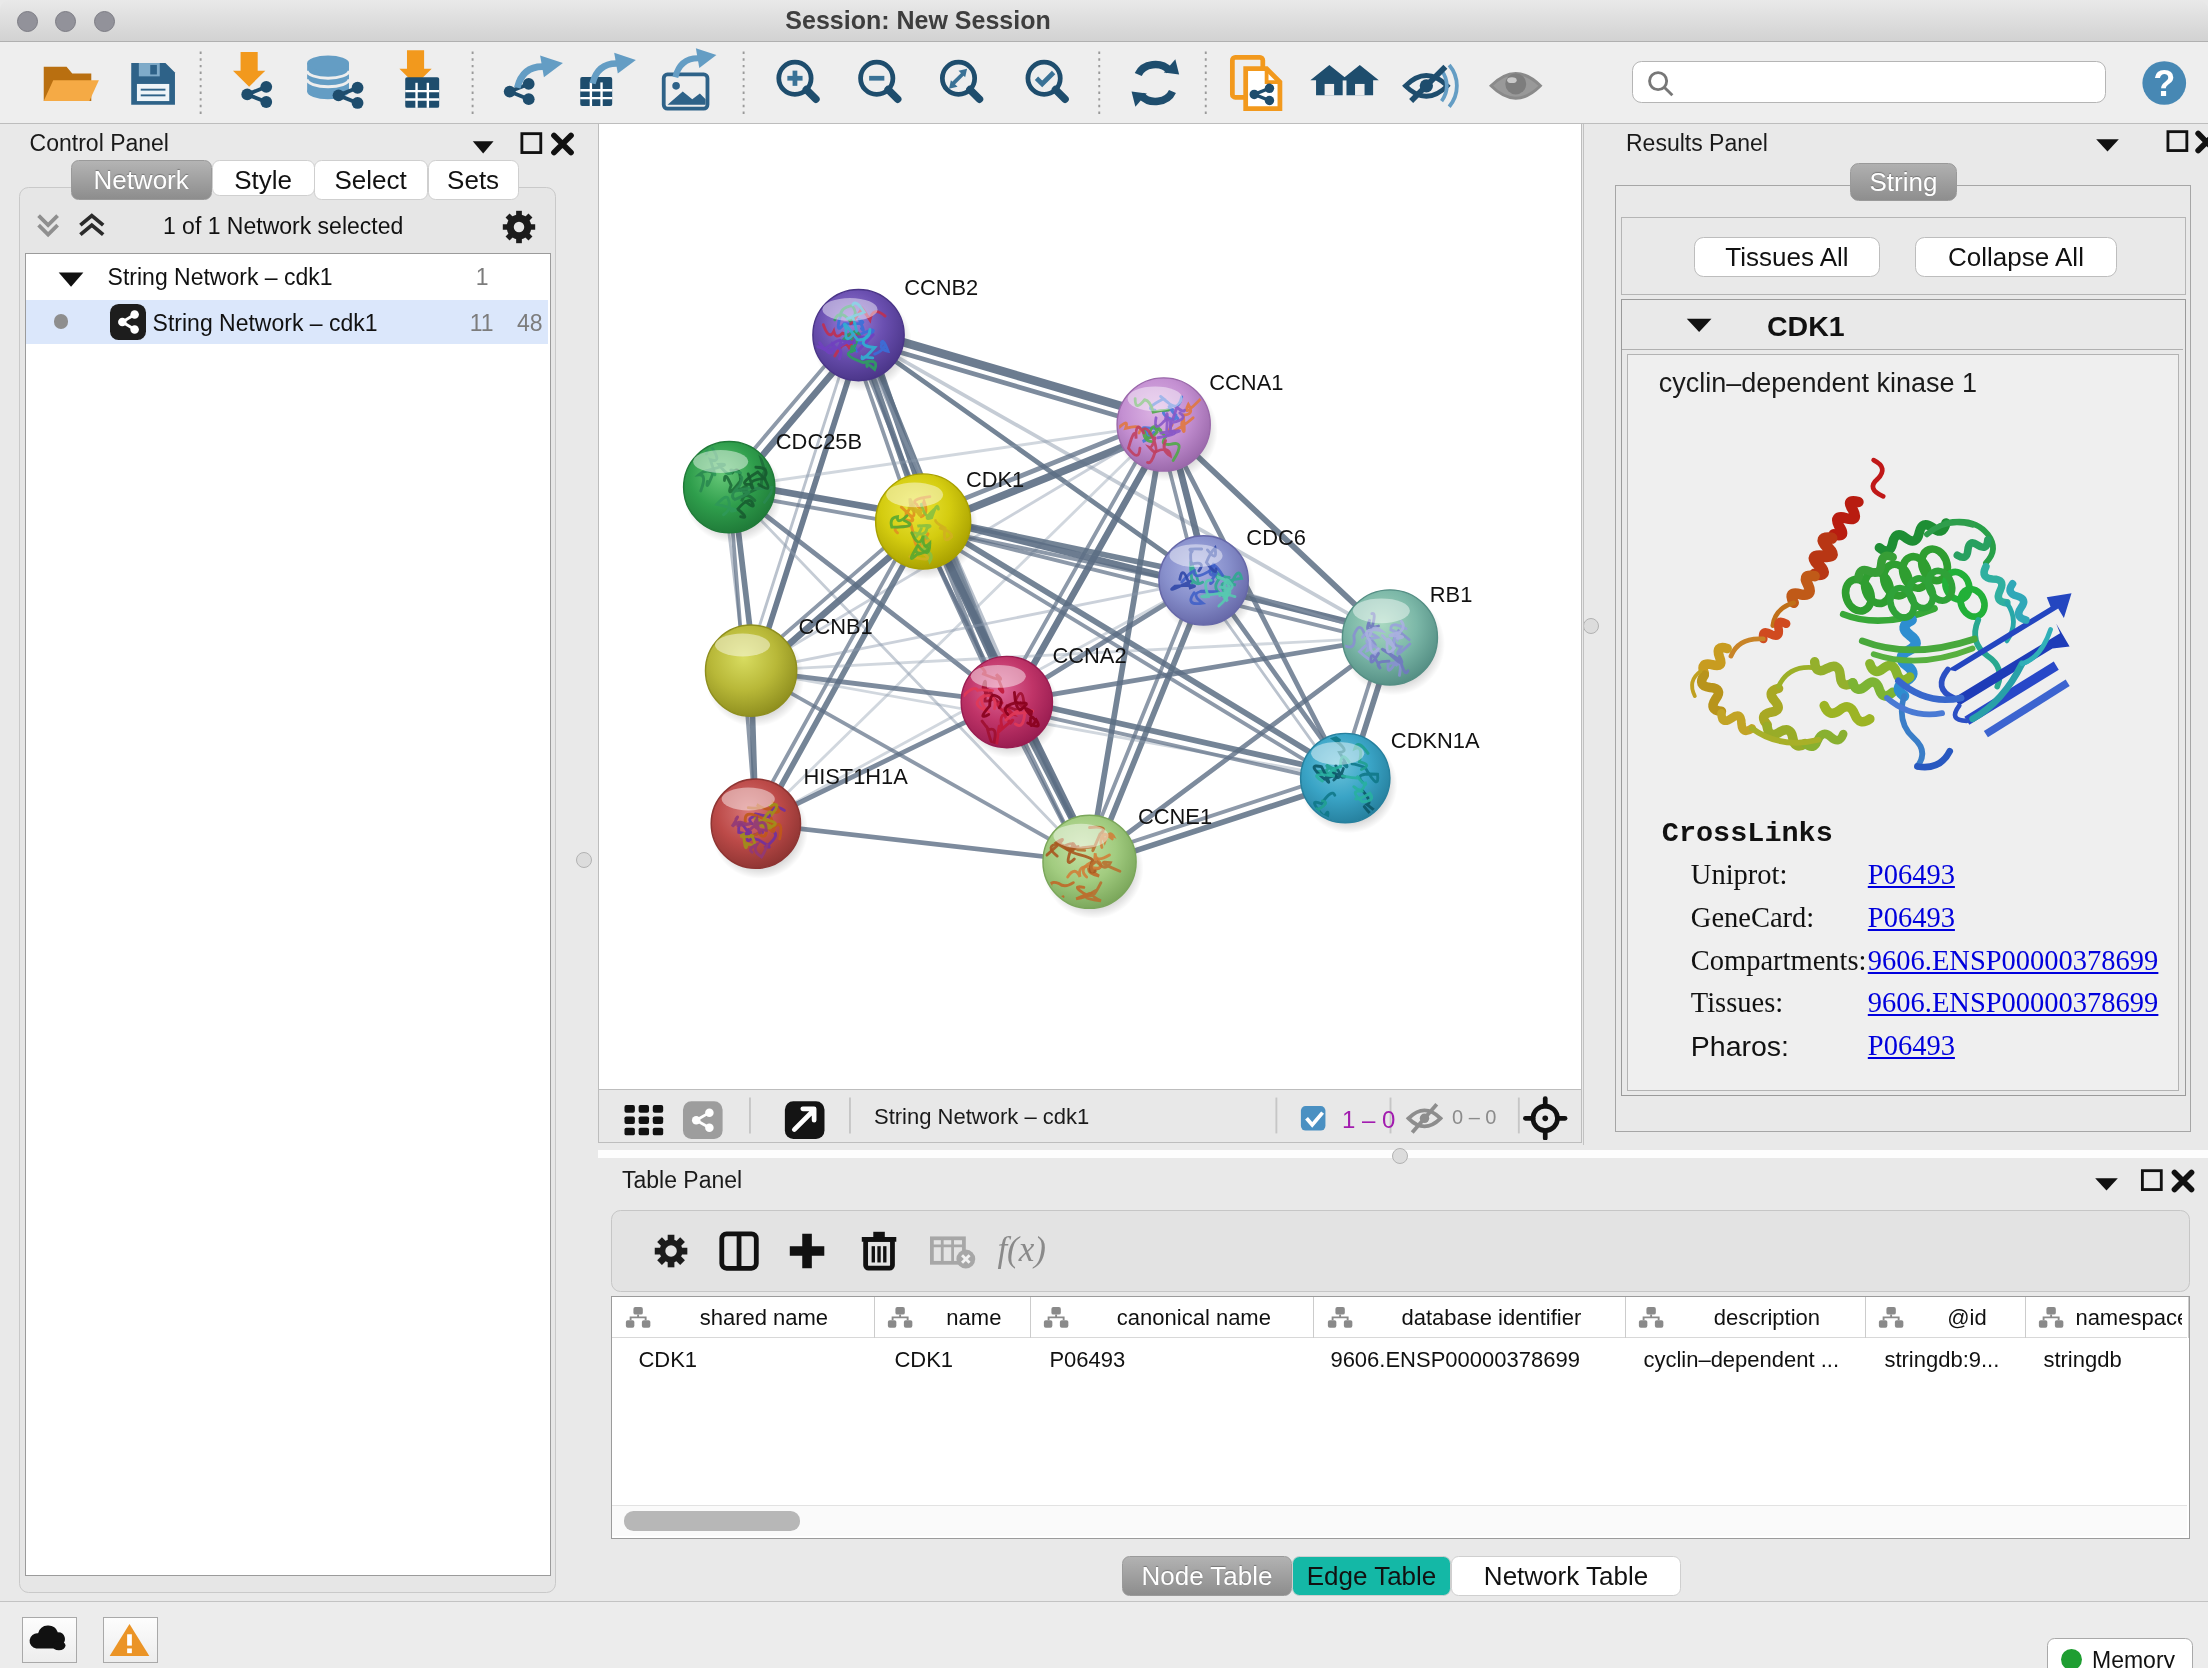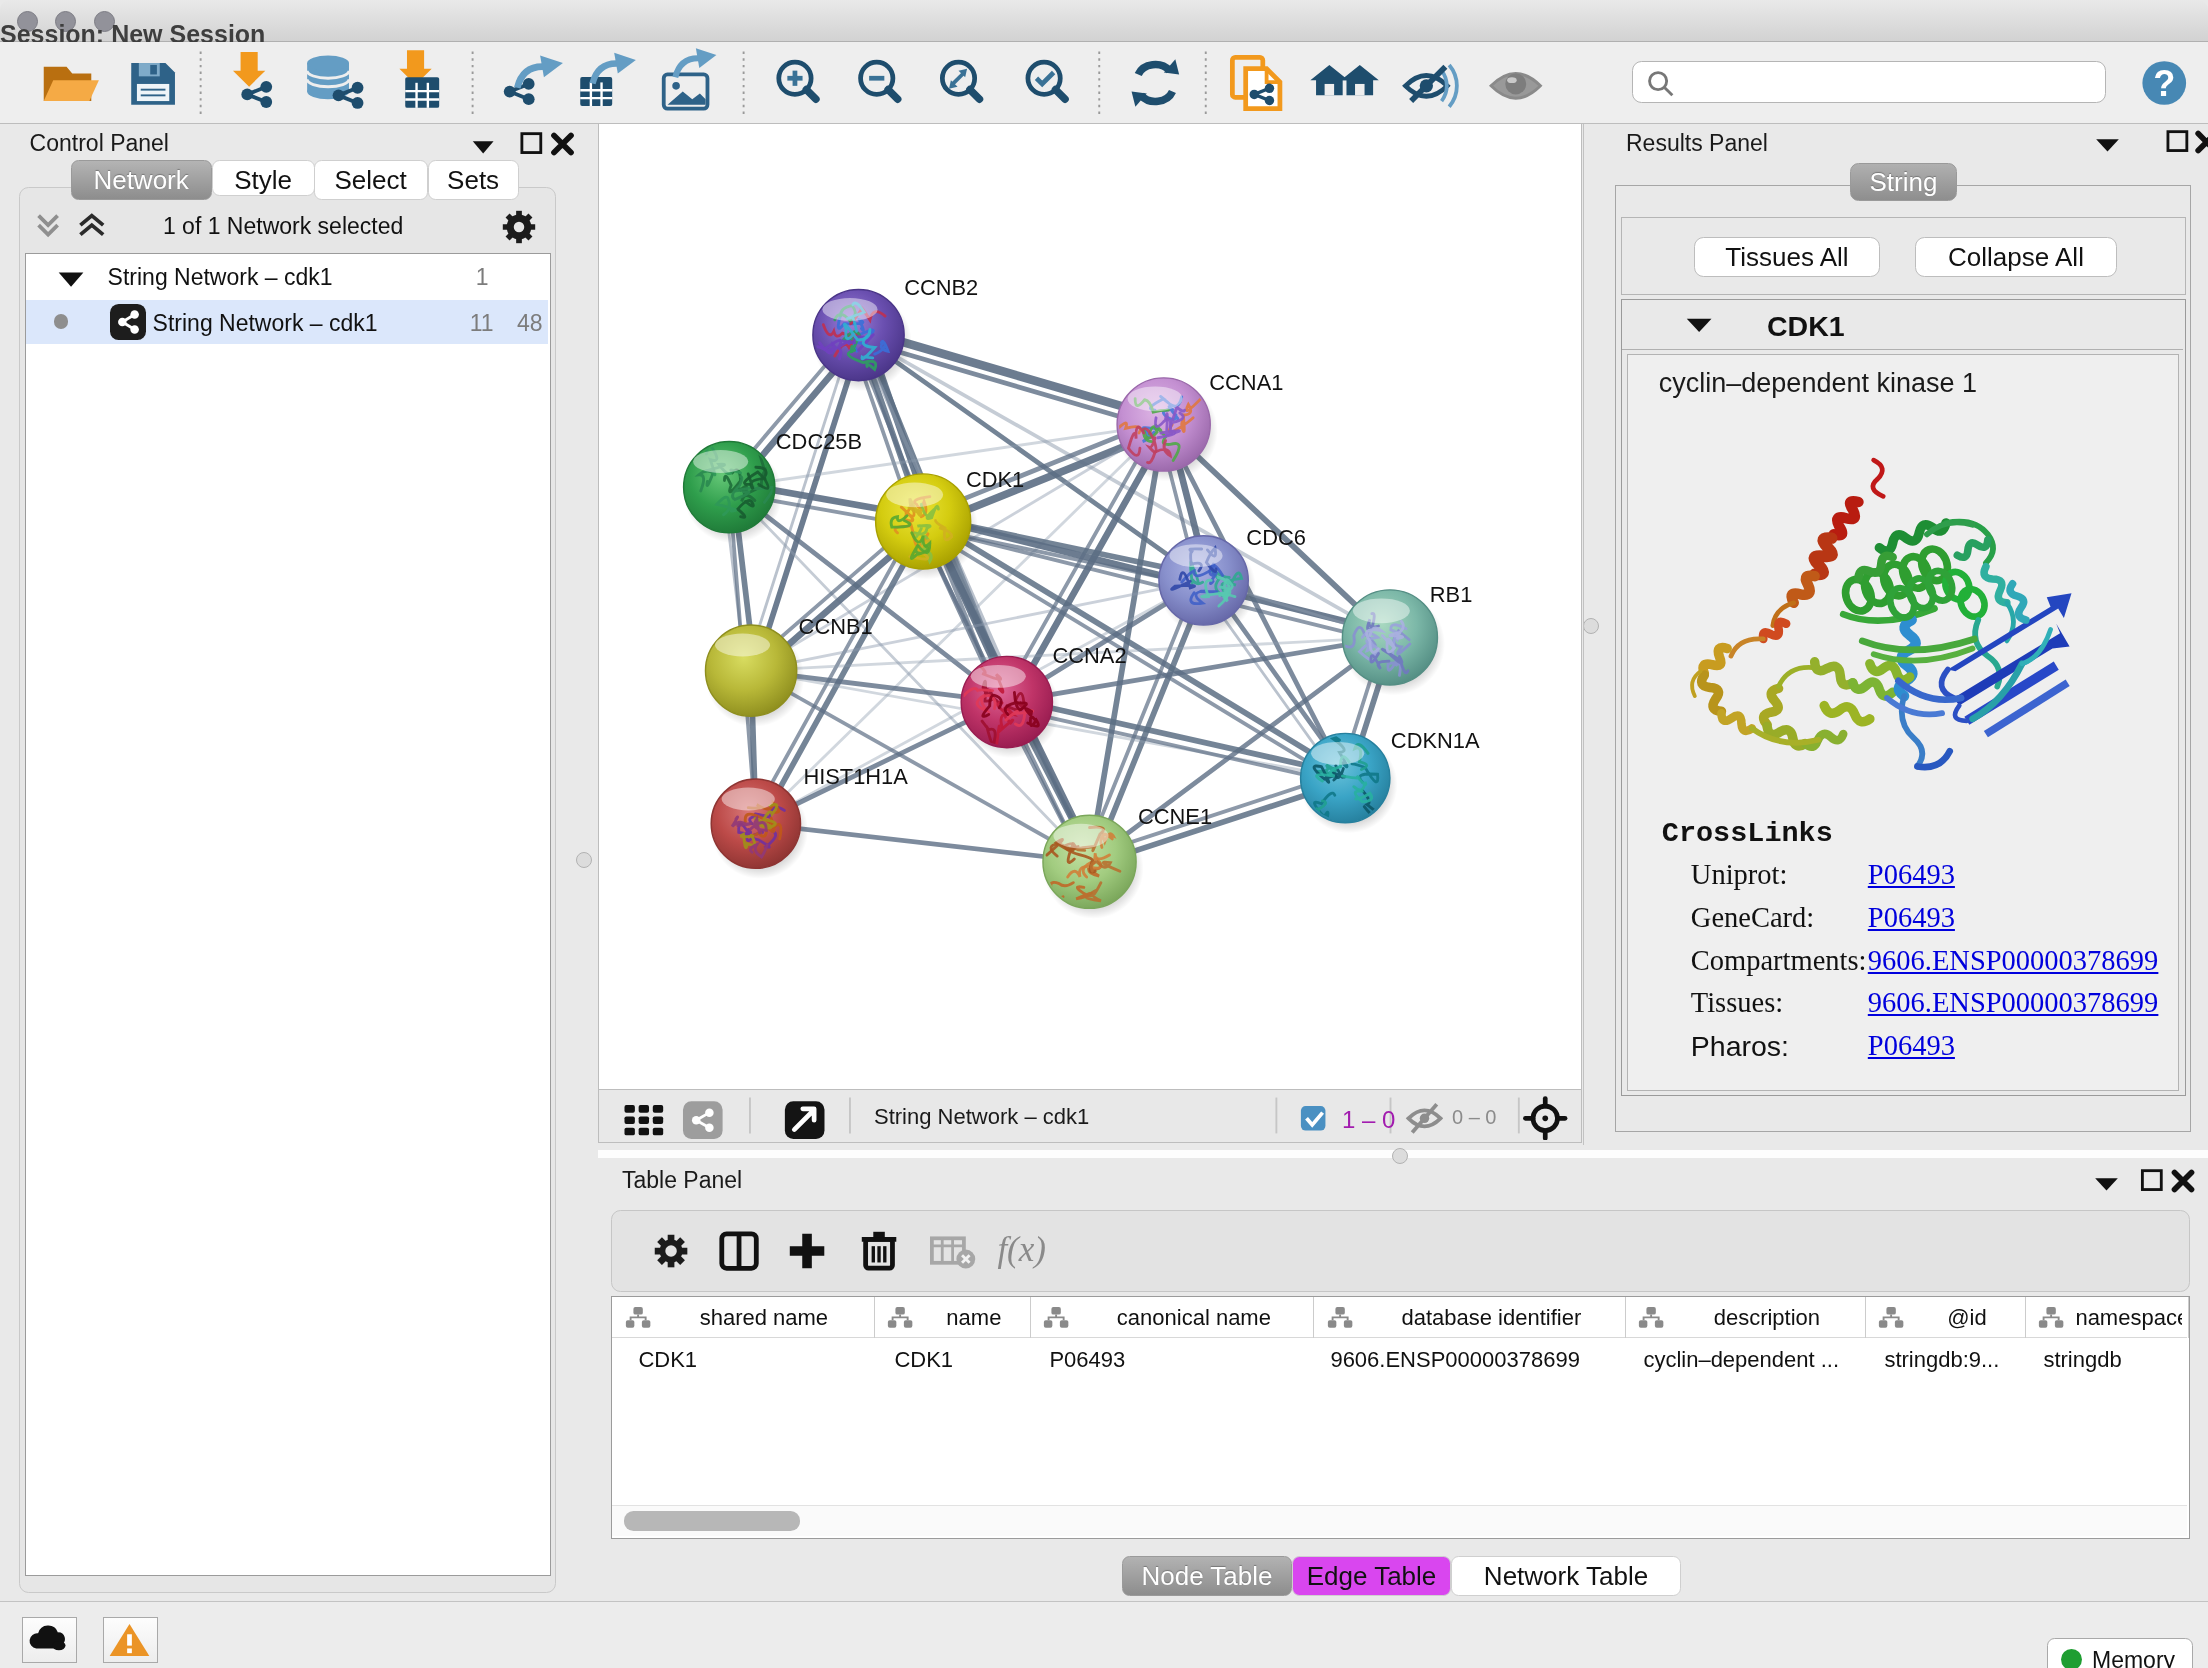--- a/index.html
+++ b/index.html
@@ -1,19 +1,19 @@
 <!DOCTYPE html>
 <html style="font-size:15px"><head><meta charset="utf-8"><style>
 *{margin:0;padding:0;box-sizing:border-box}
 html,body{width:2208px;height:1668px;background:#e9e9e9;font-family:"Liberation Sans",sans-serif;overflow:hidden}
 .abs{position:absolute}
 #win{position:relative;width:2208px;height:1668px;background:#e9e9e9}
 #titlebar{position:absolute;left:0;top:0;width:2208px;height:42px;background:linear-gradient(#e9e9e9,#d2d2d2);border-bottom:1.9px solid #b0b0b0;border-radius:9.5px 9.5px 0 0}
 .tl{position:absolute;top:11.4px;width:21px;height:21px;border-radius:50%;background:#92929a;border:1.4px solid #7c7c84}
-#titletext{position:absolute;top:20px;left:0;width:1836px;text-align:left;font-size:25px;font-weight:700;color:#3e3e3e}
+#titletext{position:absolute;top:6px;left:0;width:1836px;text-align:center;font-size:25px;font-weight:700;color:#3e3e3e}
 #toolbar{position:absolute;left:0;top:42px;width:2208px;height:82px;background:#eeeeee;border-bottom:1.9px solid #bdbdbd}
 #searchbox{position:absolute;left:1632px;top:19px;width:474px;height:42px;background:#fff;border:1.9px solid #b5b5b5;border-radius:9.5px}
 .paneltitle{font-size:23px;color:#1a1a1a}
 </style></head><body>
 <div id="win">
 <div id="titlebar">
 <div class="tl" style="left:17px"></div>
       <div class="tl" style="left:55px"></div>
       <div class="tl" style="left:94px"></div>
 <div id="titletext">Session: New Session</div>
@@ -811,21 +811,21 @@
 <div class="abs" style="left:437px;top:50px;font-size:22px;color:#111;white-space:nowrap">P06493</div>
 <div class="abs" style="left:718px;top:50px;font-size:22px;color:#111;white-space:nowrap">9606.ENSP00000378699</div>
 <div class="abs" style="left:1031px;top:50px;font-size:22px;color:#111;white-space:nowrap">cyclin–dependent ...</div>
 <div class="abs" style="left:1272px;top:50px;font-size:22px;color:#111;white-space:nowrap">stringdb:9...</div>
 <div class="abs" style="left:1431px;top:50px;font-size:22px;color:#111;white-space:nowrap">stringdb</div>
 <div class="abs" style="left:0;top:208px;width:1575px;height:31px;background:#fafafa;border-top:1.9px solid #e2e2e2">
           <div class="abs" style="left:11.4px;top:4.8px;width:176px;height:20px;background:#b7b7b7;border-radius:9.5px"></div>
         </div>
 </div>
 <div class="abs" style="left:523px;top:410px;width:170px;height:40px;background:linear-gradient(#b2b2b2,#8d8d8d);border:1.9px solid #9a9a9a;border-radius:7.6px;color:#fff;font-size:26px;text-align:center;line-height:38px;text-shadow:0 -1px 1px #777">Node Table</div>
-<div class="abs" style="left:693px;top:410px;width:159px;height:40px;background:#d946ef;border:1.9px solid #cfcfcf;border-radius:7.6px;color:#111;font-size:26px;text-align:center;line-height:38px">Edge Table</div>
+<div class="abs" style="left:693px;top:410px;width:159px;height:40px;background:#14b8a6;border:1.9px solid #cfcfcf;border-radius:7.6px;color:#111;font-size:26px;text-align:center;line-height:38px">Edge Table</div>
 <div class="abs" style="left:852px;top:410px;width:230px;height:40px;background:#fff;border:1.9px solid #cfcfcf;border-radius:7.6px;color:#111;font-size:26px;text-align:center;line-height:38px">Network Table</div>
 </div>
 <div id="statusbar" class="abs" style="left:0;top:1601px;width:2208px;height:68px;background:#ececec;border-top:1.9px solid #c3c3c3">
 <div class="abs" style="left:22px;top:15px;width:55px;height:46px;background:linear-gradient(#fdfdfd,#ededed);border:1.9px solid #a9a9a9"><svg width="51" height="42" viewBox="0 0 54 44">
           <path d="M14 32 a8 8 0 0 1 2 -16 a11 11 0 0 1 21 -1 a7 7 0 0 1 4 13 q-2 4 -6 4 Z" fill="#111"></path>
           <ellipse cx="38" cy="29" rx="7" ry="5" fill="#111"></ellipse>
         </svg></div>
 <div class="abs" style="left:103px;top:15px;width:55px;height:46px;background:linear-gradient(#fdfdfd,#ededed);border:1.9px solid #a9a9a9"><svg width="51" height="42" viewBox="0 0 54 44">
           <path d="M27 6 L48 40 L6 40 Z" fill="#eb9426"></path>
           <rect x="24.5" y="17" width="5" height="12" fill="#fff"></rect>

